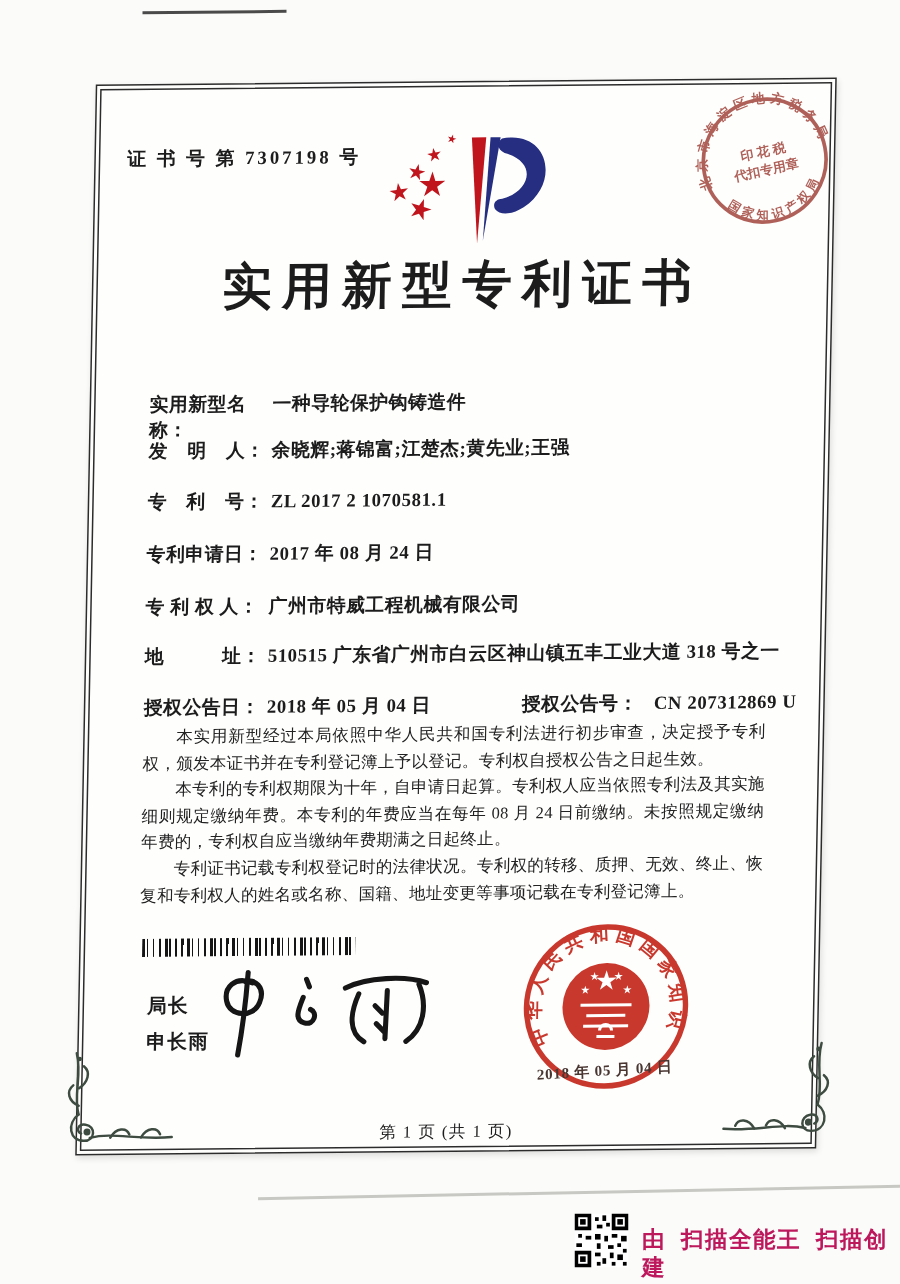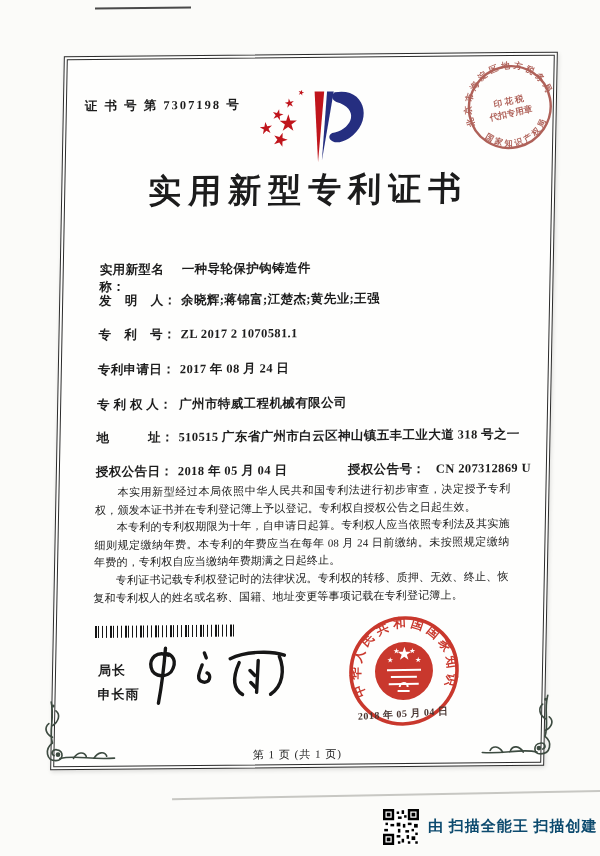--- a/index.html
+++ b/index.html
@@ -50,22 +50,22 @@
   .seal{left:290px;top:556px;width:116px;height:116px;}
   .tax-stamp{left:396px;top:4px;width:94px;height:94px;}
 
   .page-footer{left:0;top:689px;width:100%;text-align:center;font-size:11px;letter-spacing:1px;}
 
   .flourish-left{left:-14px;top:632px;}
   .flourish-right{left:424px;top:630px;transform:scaleX(-1);}
 
   
   .qr{left:383px;top:809px;width:36px;height:36px;}
-  .scanner-text{left:428px;top:817px;font-size:15px;color:#0c4a6e;letter-spacing:1px;
-    font-family:Liberation Serif, serif;font-weight:bold;}
+  .scanner-text{left:428px;top:817px;font-size:15px;color:#be185d;letter-spacing:1px;
+    font-family:Liberation Mono, monospace;font-weight:bold;}
 </style>
 </head>
 <body>
 
 <div class="abs stray-top-line"></div>
 <div class="abs scan-bottom-edge"></div>
 
 <div class="abs page">
 
   <div class="abs cert-no">证 书 号 第 7307198 号</div>

